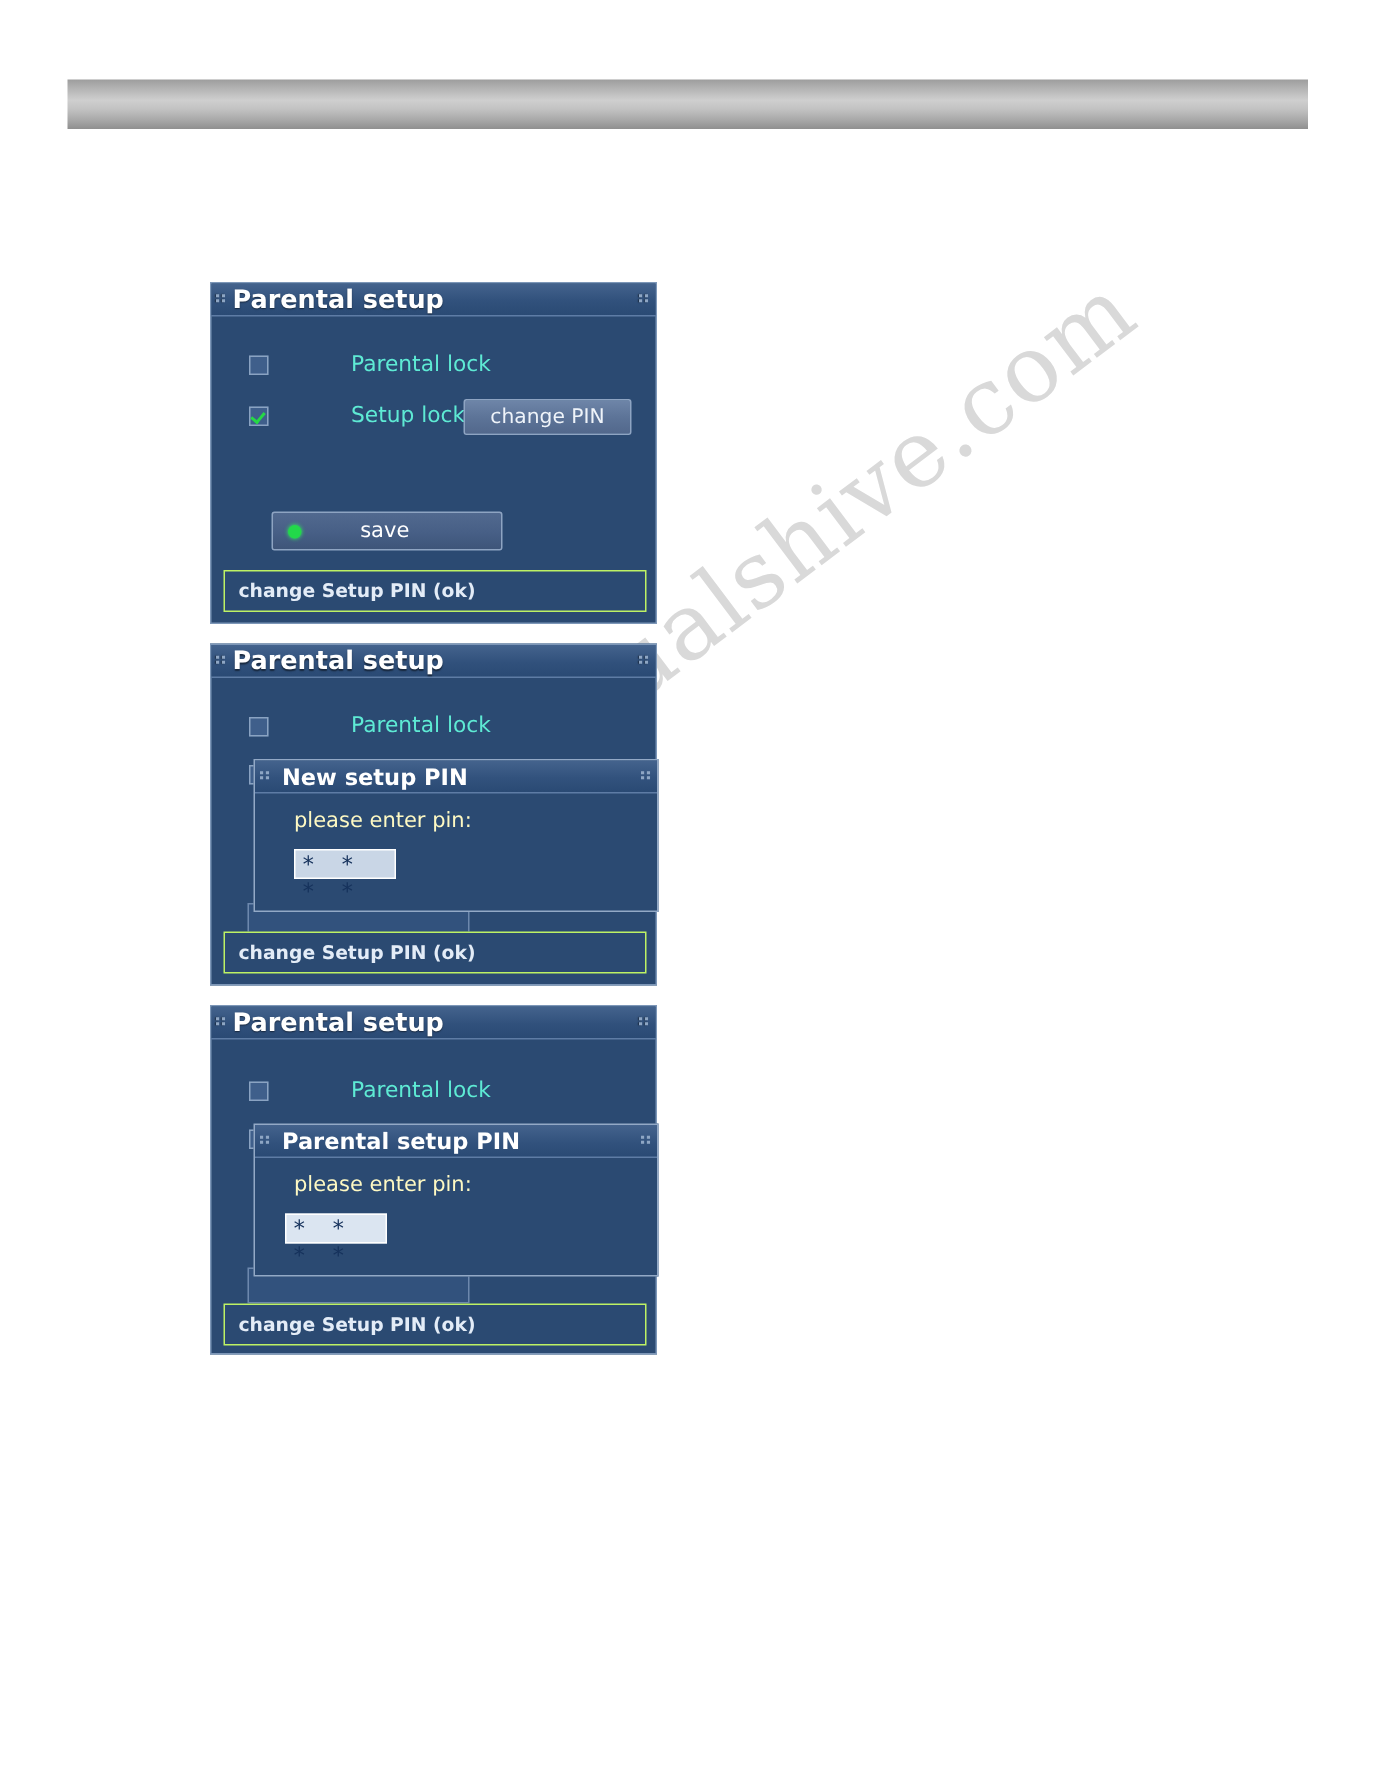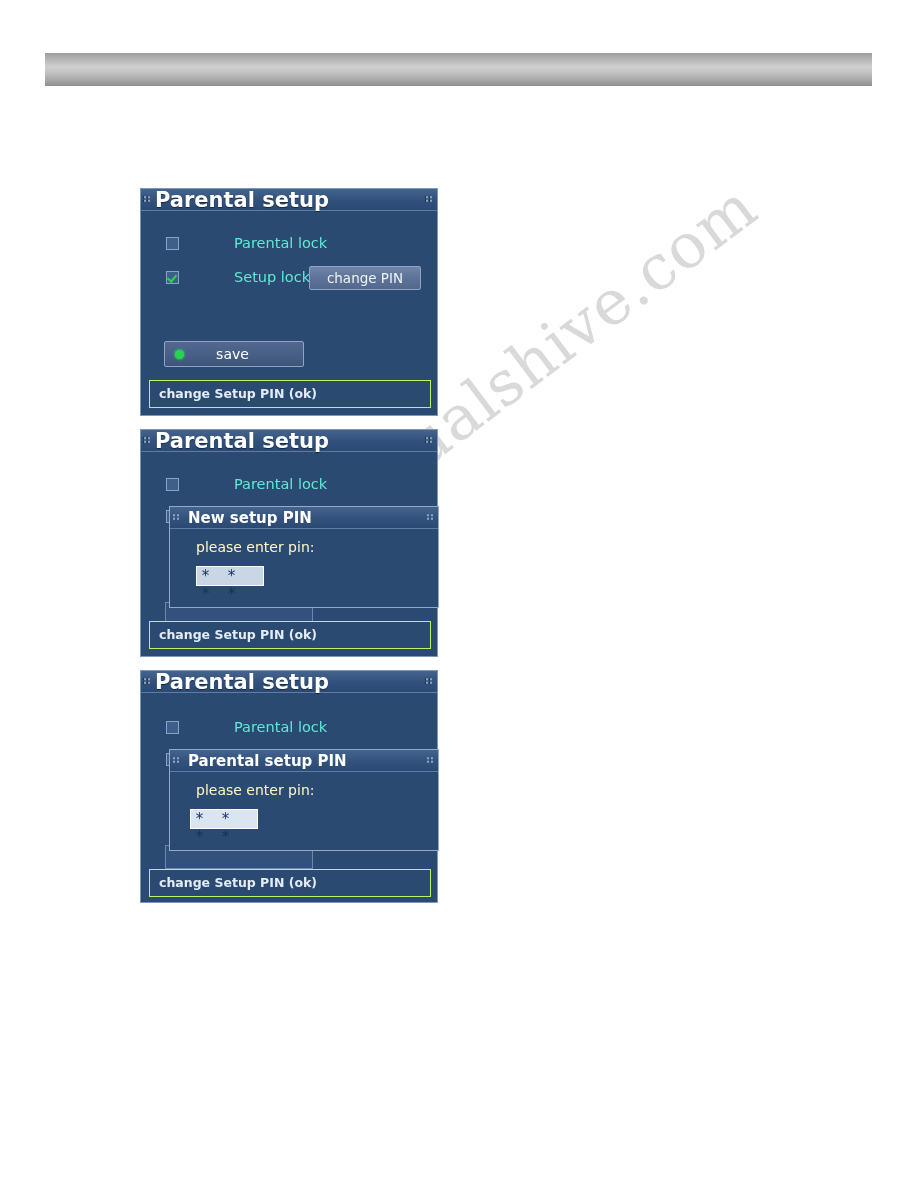--- a/index.html
+++ b/index.html
@@ -55,21 +55,21 @@
     background: #2b4a72;
     border: 1px solid #7d97b8;
     box-sizing: border-box;
   }
   .dlg-title {
     position: relative;
     height: 22px;
     background: linear-gradient(to bottom, #44638d 0%, #31517c 55%, #2a4a74 100%);
     border-bottom: 1px solid #5e7ca5;
     color: #ffffff;
-    font-size: 21px;
+    font-size: 17px;
     font-weight: bold;
     line-height: 22px;
     padding-left: 14px;
     box-sizing: border-box;
     text-shadow: 0 1px 1px rgba(0,0,0,.5);
   }
   .grip-l, .grip-r {
     position: absolute;
     top: 4px;
     width: 5px;
@@ -247,21 +247,21 @@
       <span class="chk-label">Parental lock</span>
     </div>
 
     <div class="chk-row" style="left:25px; top:58px;">
       <span class="chk checked"></span>
       <span class="chk-label">Setup lock</span>
     </div>
 
     <div class="btn-pin" style="left:168px; top:55px;">change PIN</div>
 
-    <div class="btn-save" style="left:23px; top:130px; width:140px;">
+    <div class="btn-save" style="left:40px; top:130px; width:154px;">
       <span class="led"></span>
       <span class="lbl">save</span>
     </div>
 
     <div class="statusbar" style="left:8px; top:169px; width:282px; height:28px;">change Setup PIN (ok)</div>
   </div>
 </div>
 
 <div class="dialog" style="left:140px; top:429px; width:298px; height:228px;">
   <div class="dlg-title">

